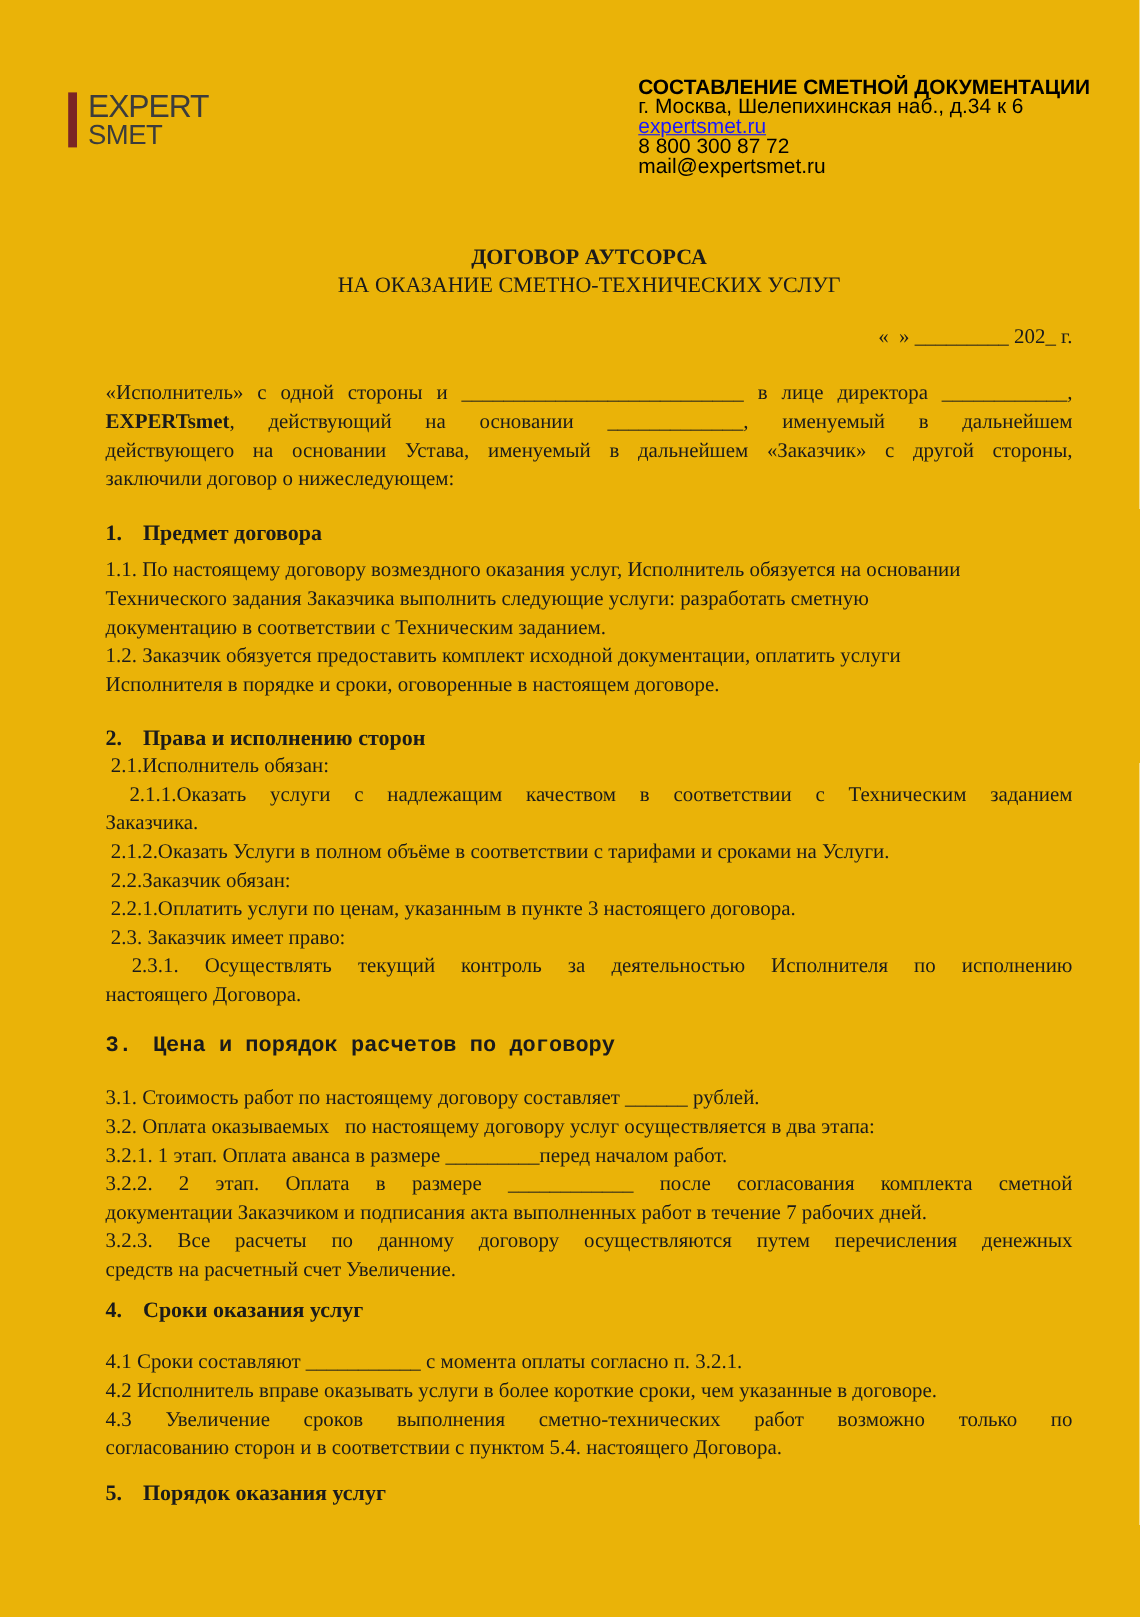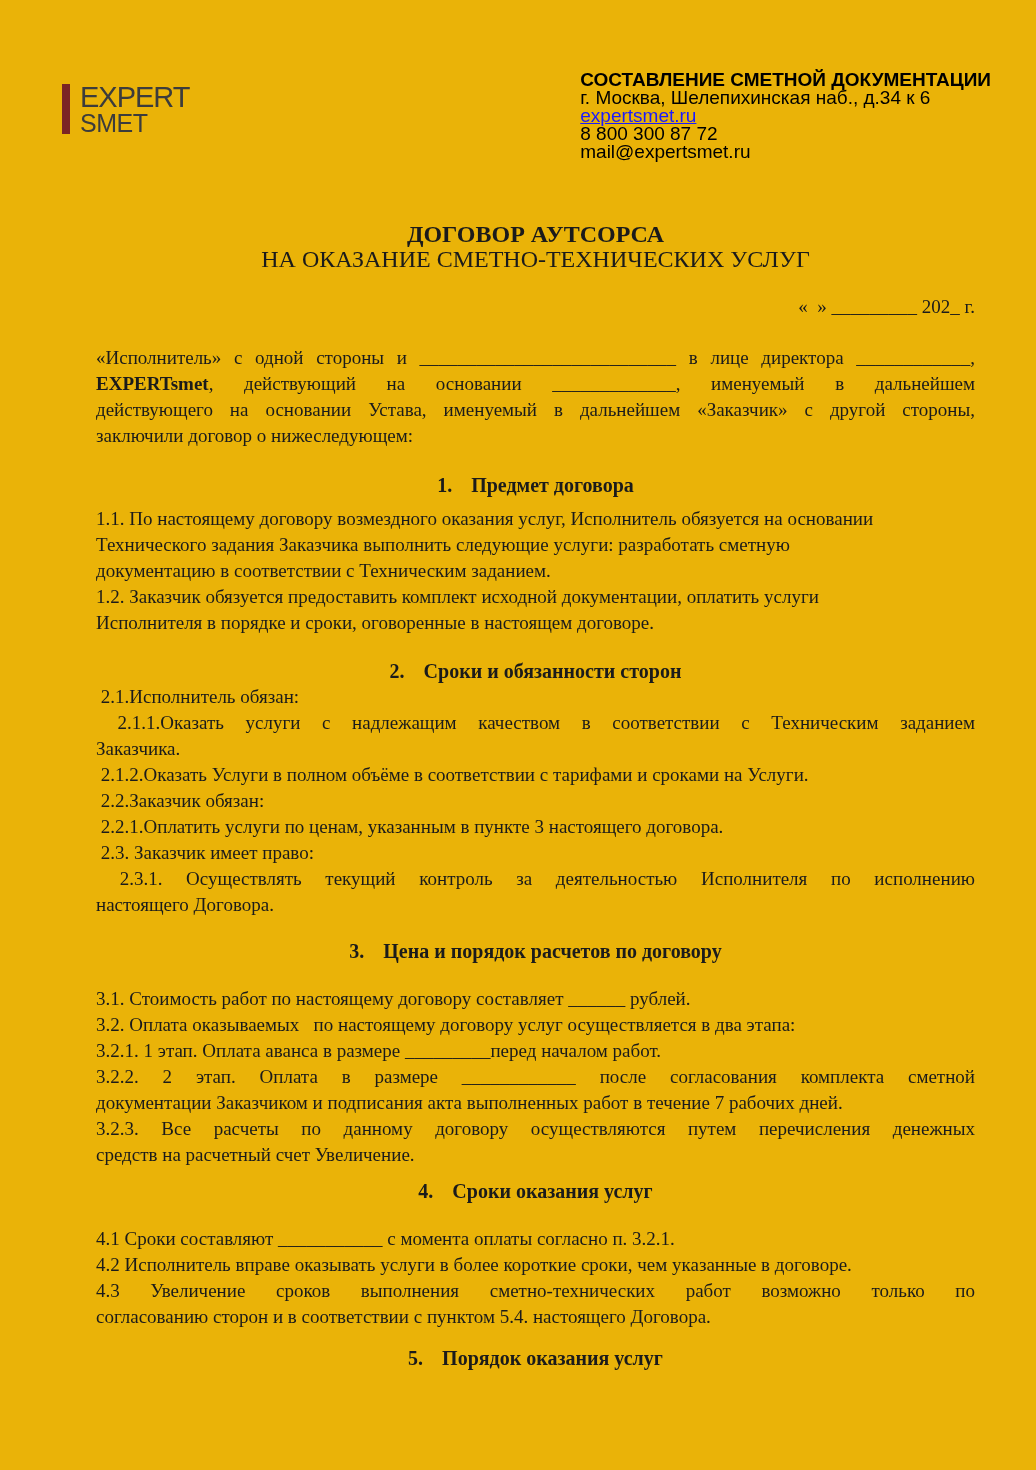--- a/index.html
+++ b/index.html
@@ -25,35 +25,35 @@
   }
   .contact {
     position:absolute; top:71px; right:45px; 
     font-family:"Liberation Sans", sans-serif; font-size:19px; line-height:18px; color:#000;
   }
   .contact-title { font-weight:700; }
   .contact-link { color:var(--link, #1a1aff); text-decoration:underline; }
 
   
   .content { margin:0 61px 0 96px; font-size:19px; line-height:26px; }
-  .doc-title { margin-top:222px; text-align:center; font-size:24px; line-height:25px; }
+  .doc-title { margin-top:222px; text-align:center; font-size:20px; line-height:25px; }
   .doc-title .t1 { font-weight:700; }
   .date-line { margin-top:22px; text-align:right; }
   .preamble { margin-top:25px; }
   .b { font-weight:700; }
   .line { display:block; }
   .jl { text-align:justify; text-align-last:justify; }
 
-  .sec-h { font-size:20px; font-weight:700; text-align:center; line-height:26px; }
+  .sec-h { font-size:20px; font-weight:700; line-height:26px; }
   .h-num { margin-right:19px; }
 
   .sec-1 .sec-h { margin-top:23px; }
   .sec-1 .p0    { margin-top:8px; }
   .sec-2 .sec-h { margin-top:22px; }
-  .sec-3 .sec-h { margin-top:20px; }
+  .sec-3 .sec-h { margin-top:20px;font-family:Liberation Mono, monospace; }
   .sec-3 .p0    { margin-top:22px; }
   .sec-4 .sec-h { margin-top:10px; }
   .sec-4 .p0    { margin-top:22px; }
   .sec-5 .sec-h { margin-top:15px; }
 </style>
 </head>
 <body>
 
 <div class="page">
 
@@ -96,21 +96,21 @@
         <div class="line">Технического задания Заказчика выполнить следующие услуги: разработать сметную</div>
         <div class="line">документацию в соответствии с Техническим заданием.</div>
       </div>
       <div class="para">
         <div class="line">1.2. Заказчик обязуется предоставить комплект исходной документации, оплатить услуги</div>
         <div class="line">Исполнителя в порядке и сроки, оговоренные в настоящем договоре.</div>
       </div>
     </section>
 
     <section class="sec-2">
-      <h2 class="sec-h"><span class="h-num">2.</span><span>Сроки и обязанности сторон</span></h2>
+      <h2 class="sec-h"><span class="h-num">2.</span><span>Права и исполнению сторон</span></h2>
       <div class="para">
         <div class="line">&nbsp;2.1.Исполнитель обязан:</div>
       </div>
       <div class="para">
         <div class="line jl">&nbsp;2.1.1.Оказать услуги с надлежащим качеством в соответствии с Техническим заданием</div>
         <div class="line">Заказчика.</div>
       </div>
       <div class="para">
         <div class="line">&nbsp;2.1.2.Оказать Услуги в полном объёме в соответствии с тарифами и сроками на Услуги.</div>
       </div>

